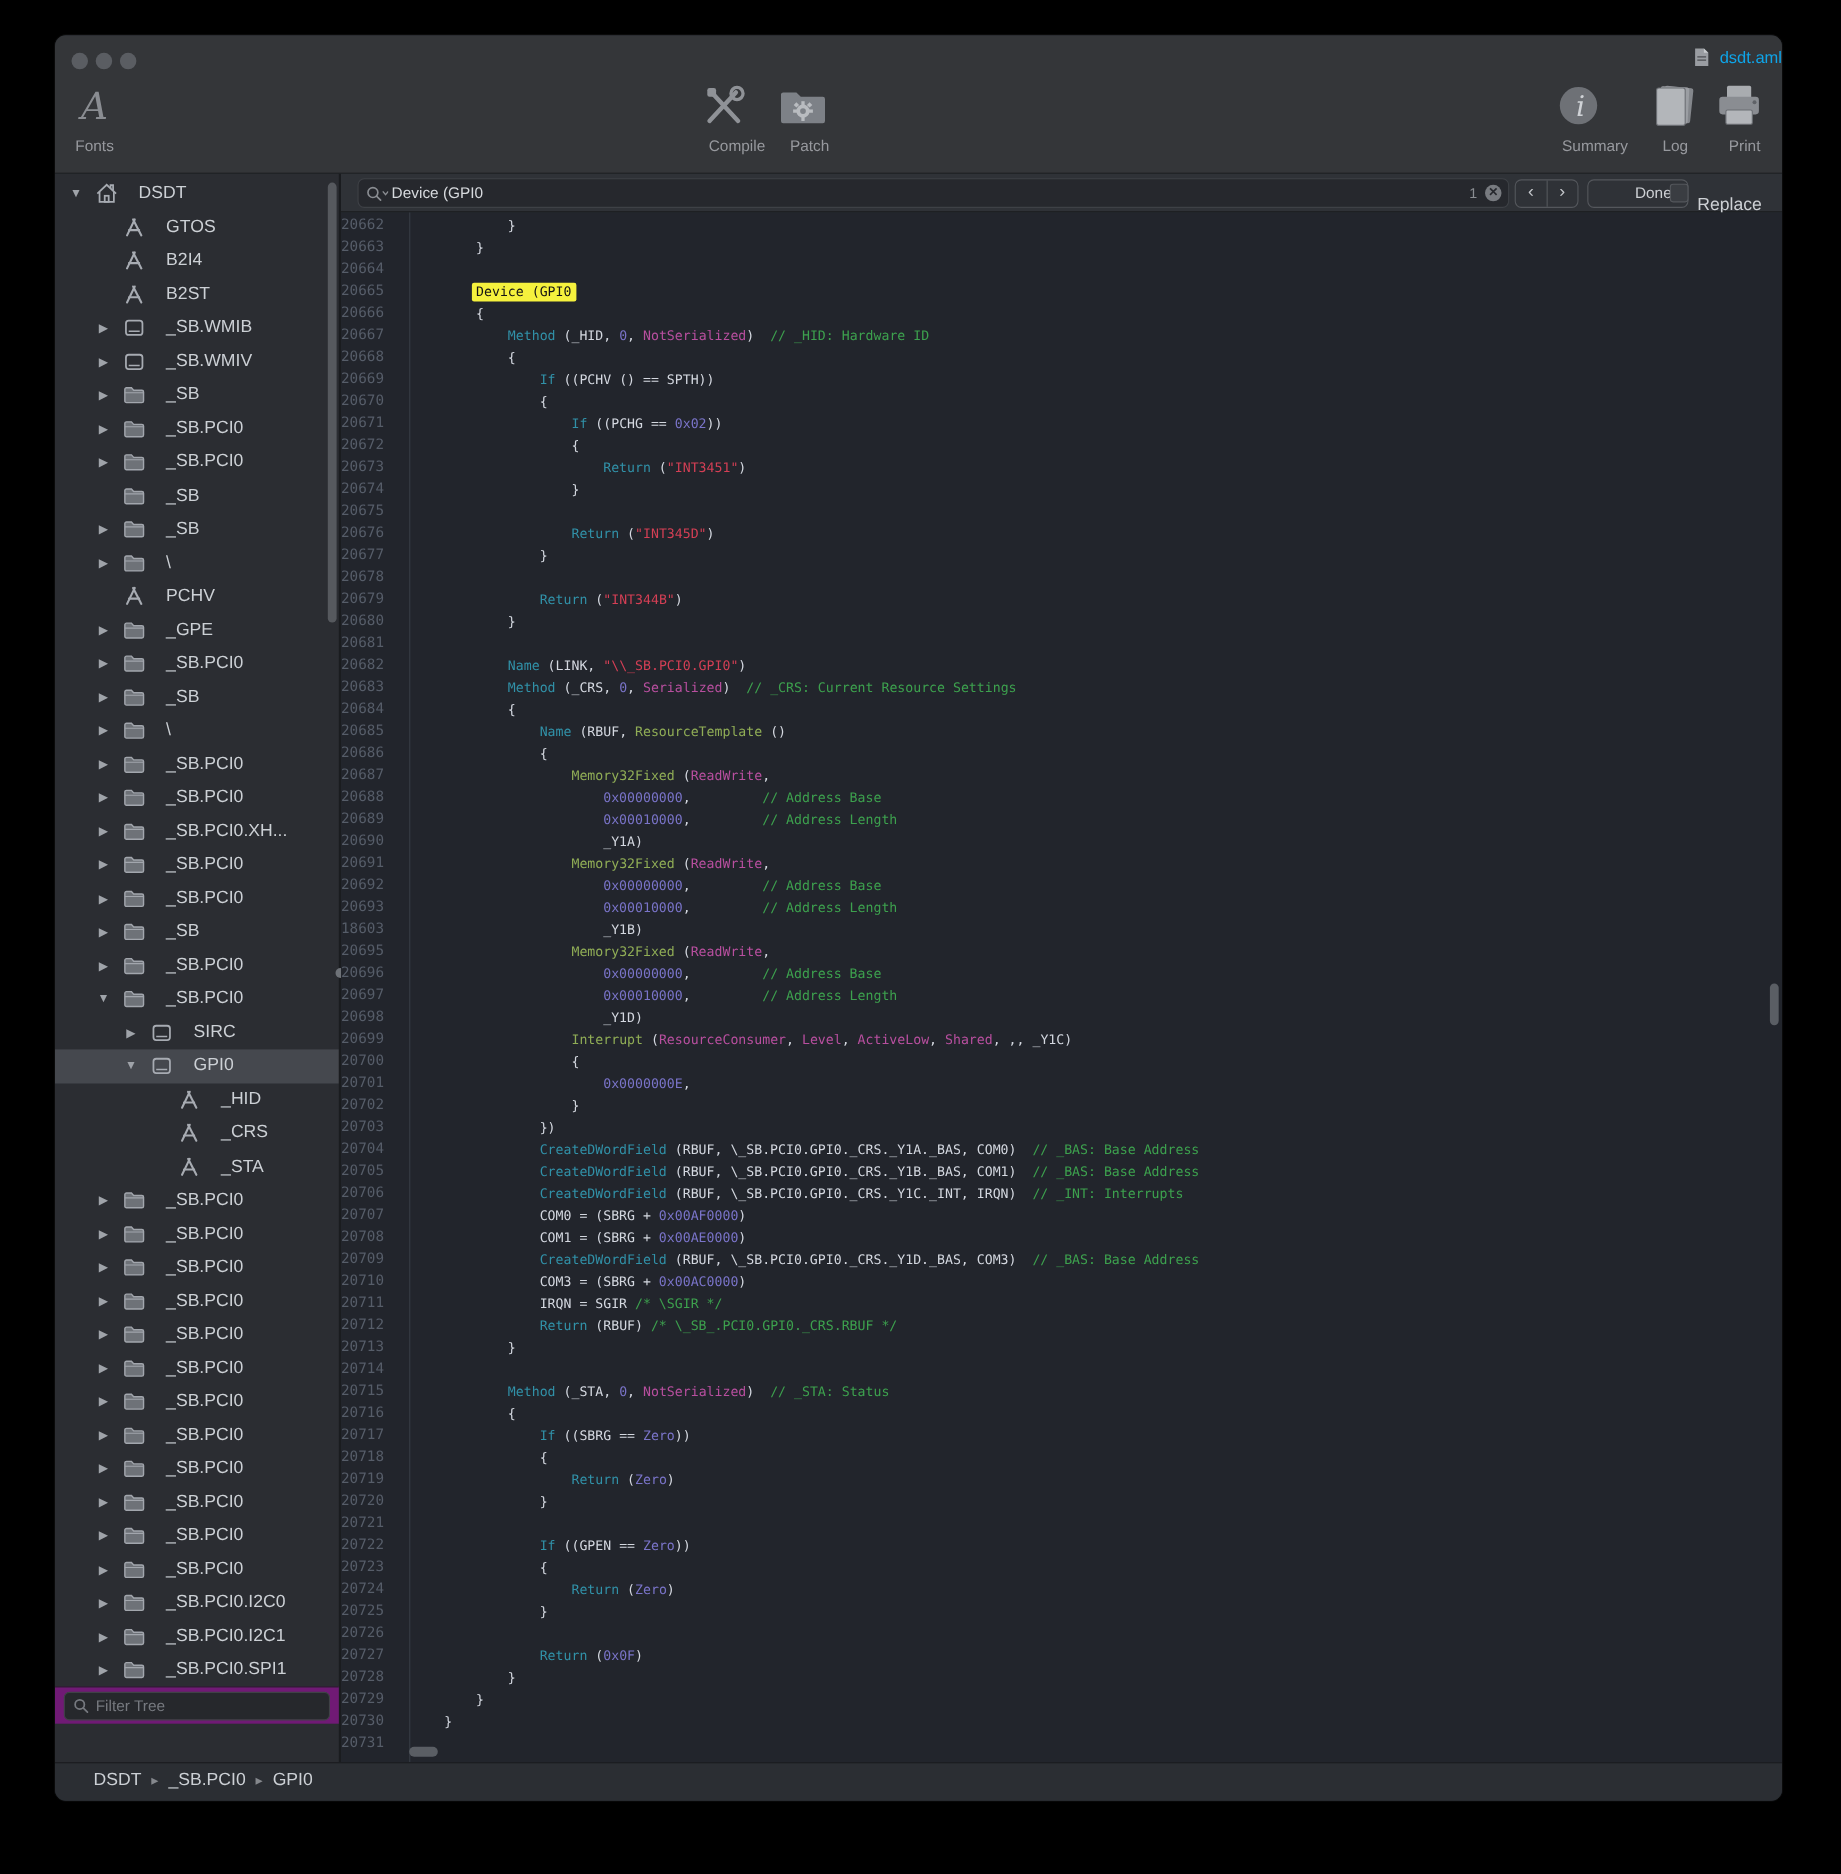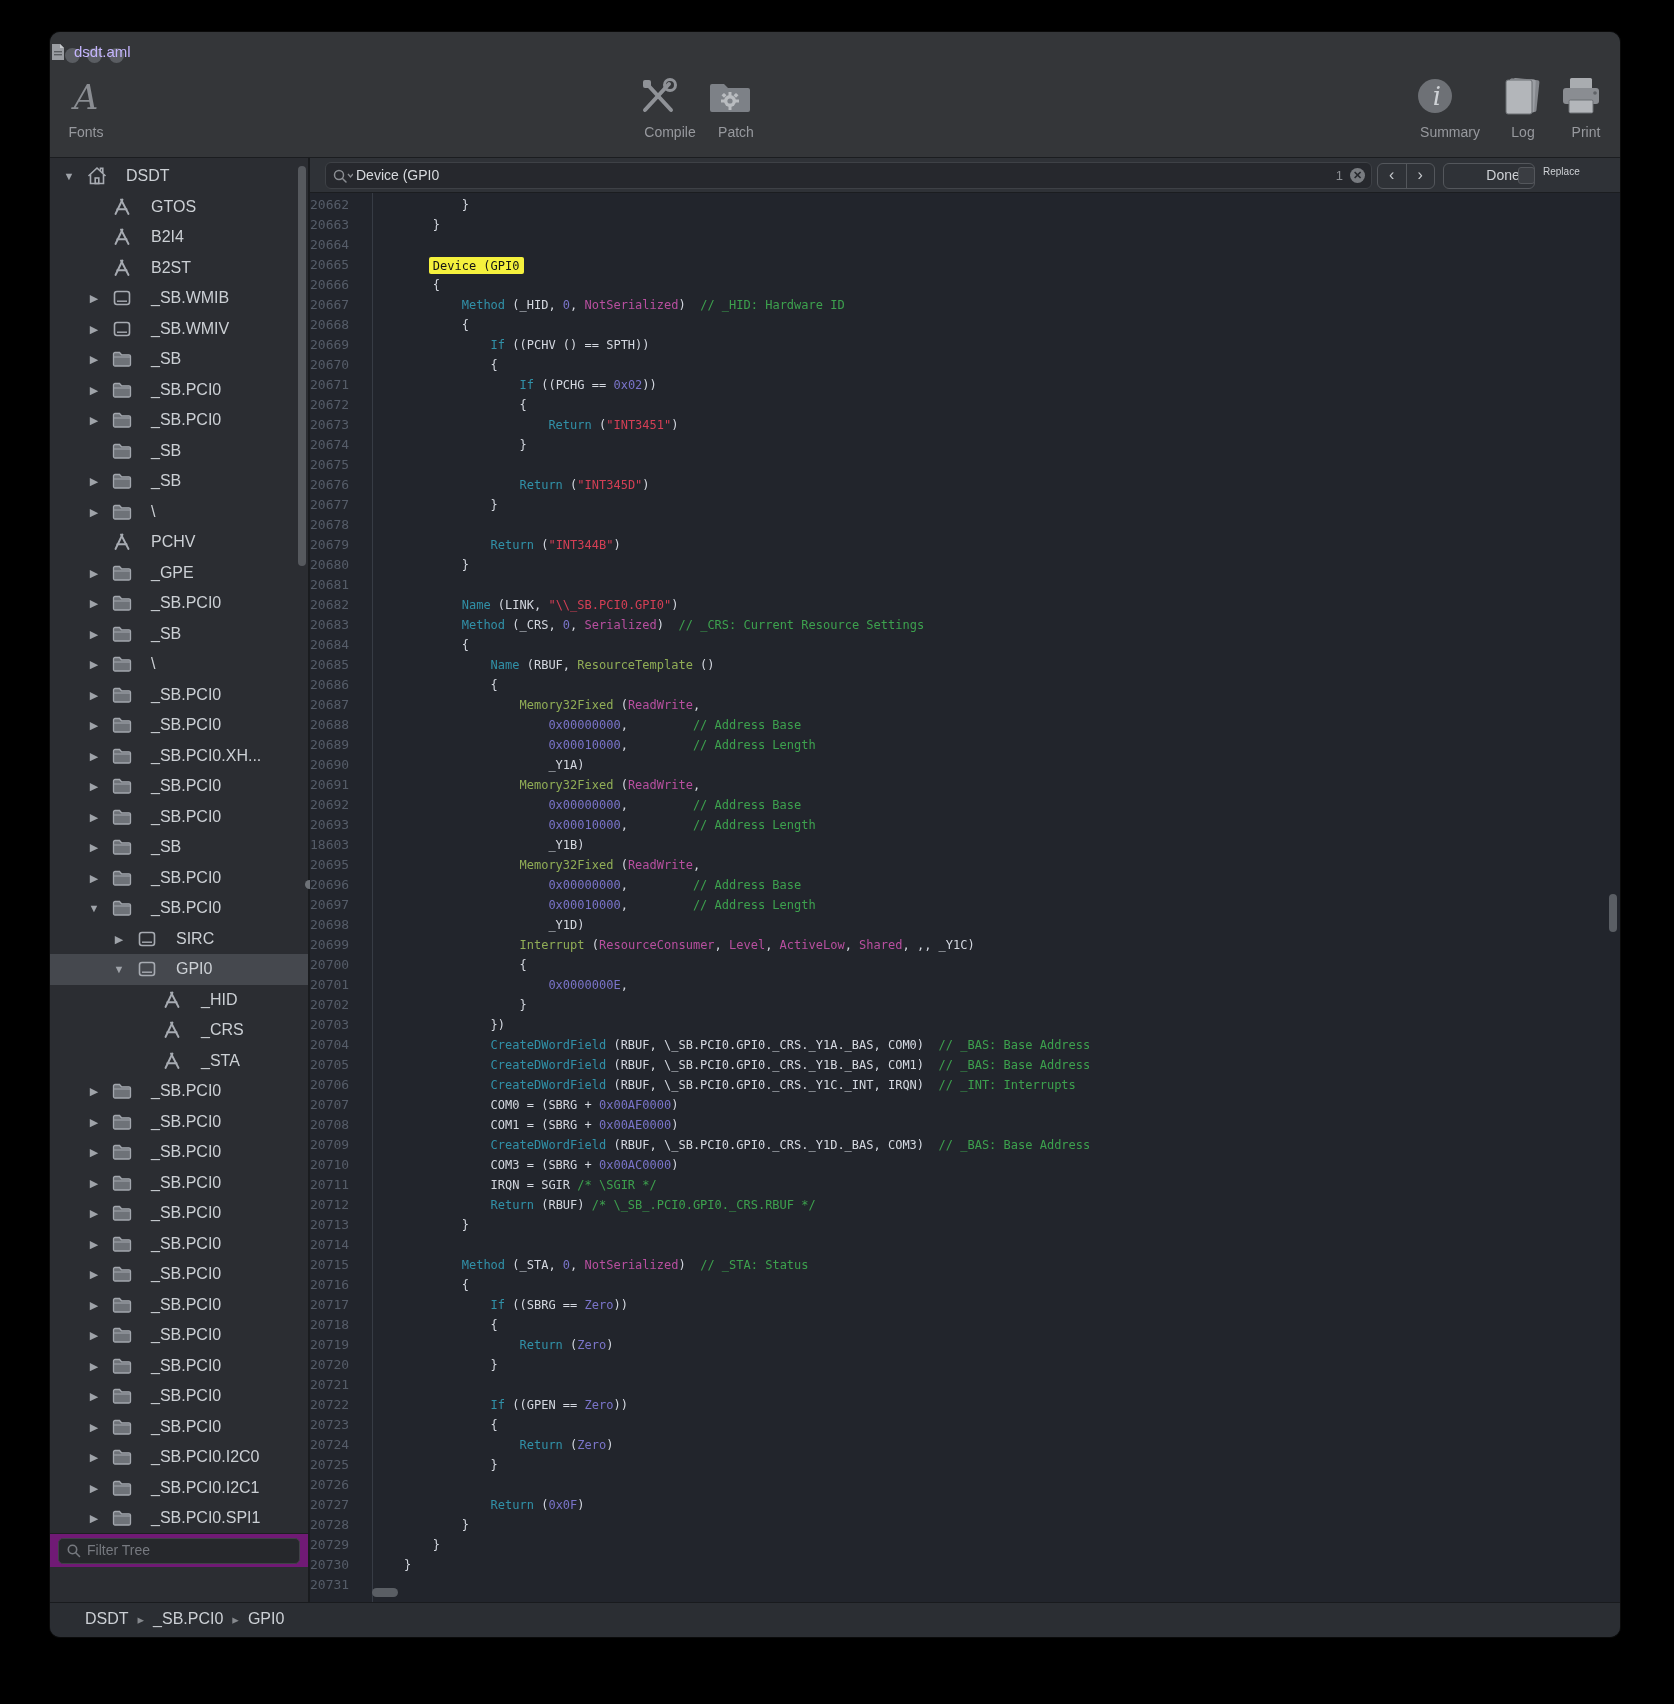--- a/index.html
+++ b/index.html
@@ -1,21 +1,21 @@
 <!DOCTYPE html>
 <html><head>
 <meta charset="utf-8">
 <style>
   html,body{margin:0;padding:0;background:#000;}
   body{width:1674px;height:1704px;position:relative;font-family:"Liberation Sans",sans-serif;overflow:hidden;}
   .window{position:absolute;left:50px;top:32px;width:1570px;height:1605px;background:#232931;border-radius:10px;overflow:hidden;box-shadow:0 0 0 1px #0a0a0a;}
   
   .chrome{position:absolute;left:0;top:0;width:1570px;height:125px;background:#343639;border-bottom:1px solid #1b1d20;}
   .tlight{position:absolute;top:16px;width:15px;height:15px;border-radius:50%;background:#5a5d62;}
-  .title-wrap{position:absolute;top:11px;left:0;width:1570px;text-align:left;color:#c4b5fd;font-size:15px;}
+  .title-wrap{position:absolute;top:11px;left:0;width:1570px;text-align:right;color:#0ea5e9;font-size:15px;}
   .title-wrap .doc{display:inline-block;vertical-align:-4px;margin-right:8px;}
   .tbtn{position:absolute;top:42px;text-align:center;color:#97999e;font-size:14px;}
   .tbtn .ic{display:block;margin:0 auto 4px auto;height:46px;}
   .tbtn .glyphA{font-family:"DejaVu Serif",serif;font-style:italic;font-size:34px;color:#8a8d92;line-height:46px;}
   
   .main{position:absolute;left:0;top:126px;width:1570px;height:1444px;}
   .sidebar{position:absolute;left:0;top:0;width:258px;height:1444px;background:#2b2d32;border-right:2px solid #1a1c1f;}
   .tree{position:absolute;left:0;top:0;width:258px;height:1410px;overflow:hidden;padding-top:3px;}
   .trow{position:relative;height:30.5px;width:258px;}
   .trow.sel{background:#45484e;}
@@ -33,21 +33,21 @@
   .sfield{position:absolute;left:15px;top:4px;width:1045px;height:25px;background:#26282d;border:1px solid #3e4146;border-radius:6px;}
   .sfield .query{position:absolute;left:30px;top:4px;font-size:14px;color:#d7dade;white-space:pre;}
   .sfield .count{position:absolute;right:28px;top:5px;font-size:13px;color:#8a8d92;}
   .clearbtn{position:absolute;right:6px;top:5px;width:15px;height:15px;border-radius:50%;background:#787b80;color:#26282d;font-size:11px;line-height:15px;text-align:center;font-weight:bold;}
   .seg{position:absolute;left:1067px;top:5px;width:56px;height:24px;border:1px solid #54575c;border-radius:6px;display:flex;}
   .seg .cell{flex:1;text-align:center;color:#c4c7cb;font-size:16px;line-height:22px;}
   .seg .cell:first-child{border-right:1px solid #54575c;}
   .btn{position:absolute;top:5px;height:24px;border:1px solid #54575c;border-radius:6px;color:#ced1d5;font-size:14px;text-align:center;line-height:22px;background:transparent;padding-left:28px;}
   .done{left:1133px;width:62px;}
   .cbx{position:absolute;left:1208px;top:9px;width:15px;height:15px;border-radius:3px;background:#3a3d42;border:1px solid #54575c;}
-  .cbxlabel{position:absolute;left:1233px;top:8px;font-size:10px;color:#ced1d5;}
+  .cbxlabel{position:absolute;left:1233px;top:20px;font-size:16px;color:#ced1d5;}
   
   .editor{position:absolute;left:0;top:35px;width:1310px;height:1409px;background:#22252c;overflow:hidden;}
   .gutter{position:absolute;left:0;top:2px;width:62px;font-family:"DejaVu Sans Mono",monospace;font-size:13px;color:#565d69;}
   .gutter div{height:20px;line-height:20px;padding-right:6px;}
   .gutline{position:absolute;left:62px;top:0;width:1px;height:1409px;background:#373c45;}
   .code{position:absolute;left:65px;top:2px;font-family:"DejaVu Sans Mono",monospace;font-size:12px;white-space:pre;}
   .code div{height:20px;line-height:20px;}
   .tk-p{color:#d4d8e0;} .tk-k{color:#3191a8;} .tk-m{color:#b84f9f;margin-top:12px;} .tk-g{color:#3da14e;}
   .tk-r{color:#90ad56;} .tk-n{color:#7a74c9;} .tk-s{color:#d43f55;}
   .tk-h{background:#f5f13d;color:#141414;padding:1.5px 4px;margin-left:-4px;border-radius:2px;}

